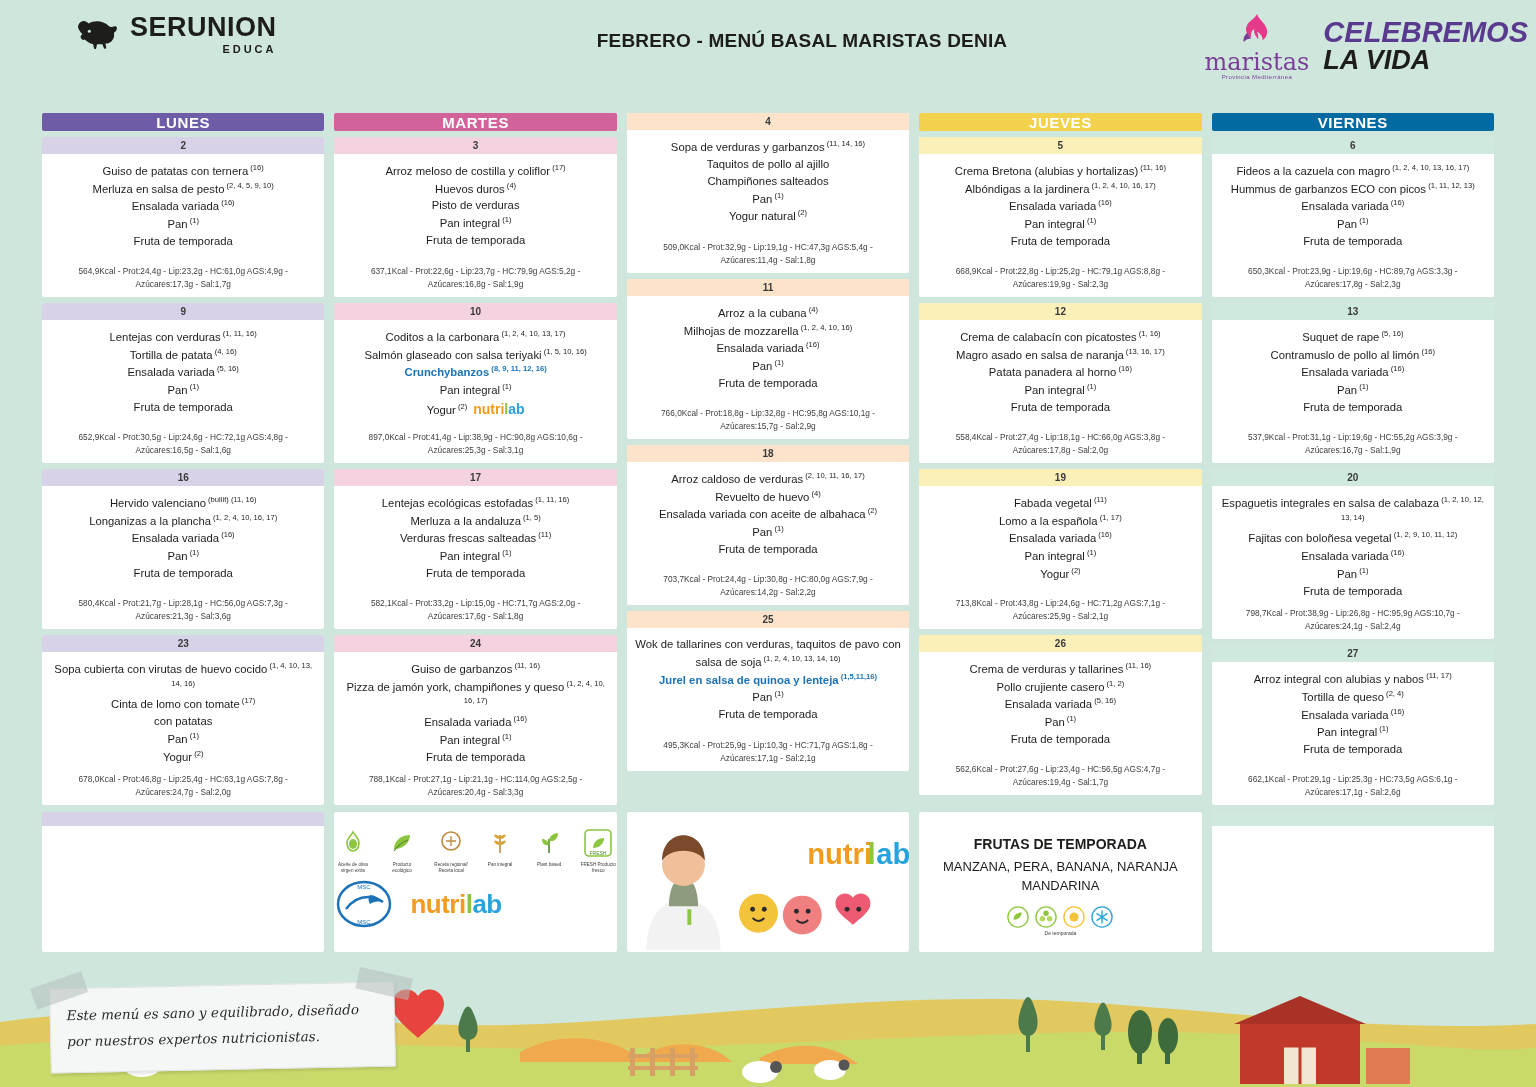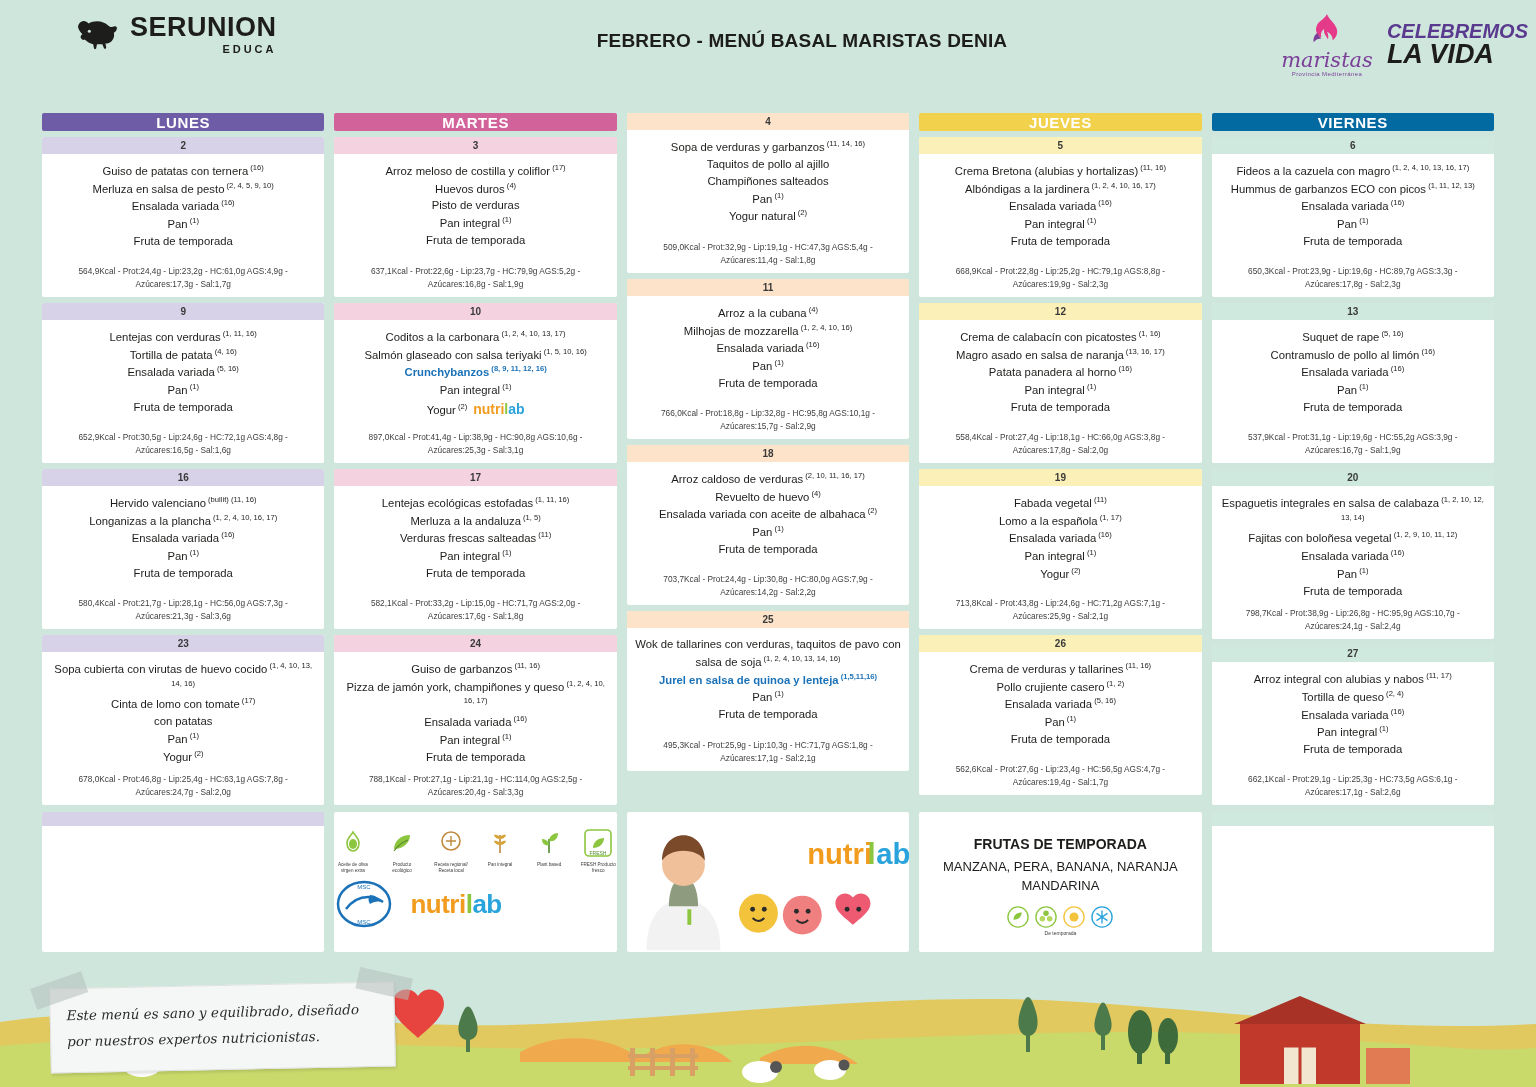--- a/index.html
+++ b/index.html
@@ -33,29 +33,29 @@
   .right-logos{
     position:absolute;right:42px;top:12px;display:flex;align-items:center;gap:14px;
   }
   .maristas{
     text-align:center;
   }
   .maristas-flame{
     width:46px;height:34px;margin:0 auto;
   }
   .maristas-word{
-    font-size:21px;color:#7b3f98;font-style:italic;font-family:"DejaVu Serif",serif;line-height:1;
+    font-size:24px;color:#7b3f98;font-family:"DejaVu Serif",serif;line-height:1;
   }
   .maristas-sub{
     font-size:6px;color:#7b3f98;letter-spacing:.4px;
   }
   .celebremos{
     line-height:1.0;
   }
-  .celebremos .l1{font-size:20px;font-weight:bold;color:#5a3a8e;font-style:italic;}
+  .celebremos .l1{font-size:29px;font-weight:bold;color:#5a3a8e;font-style:italic;}
   .celebremos .l2{font-size:27px;font-weight:bold;color:#1d1d1b;font-style:italic;}
 
   
   .grid{
     position:absolute;left:42px;top:113px;width:1452px;
     display:grid;grid-template-columns:repeat(5,1fr);gap:10px;
   }
   .col{display:flex;flex-direction:column;gap:6px;}
   .day-head{
     height:18px;display:flex;align-items:center;justify-content:center;

